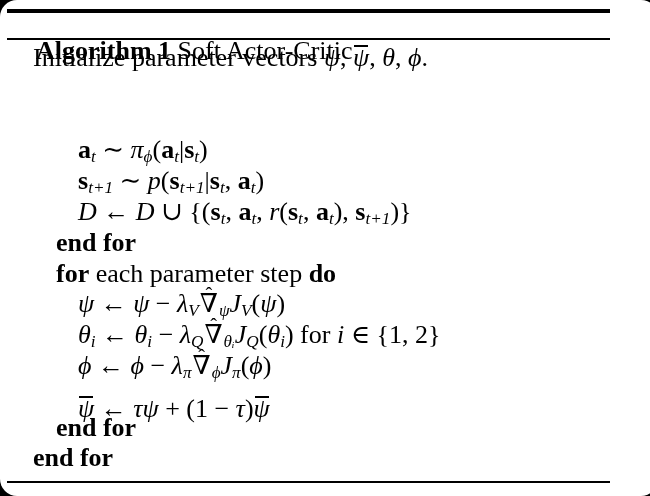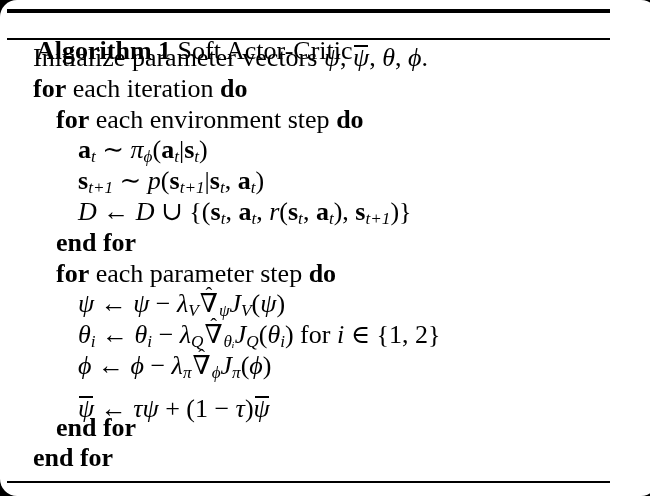--- a/index.html
+++ b/index.html
@@ -87,22 +87,20 @@
 <body>
 
 <div class="page">
   <div class="rule rule-top"></div>
   <div class="title">
     <span class="bold-part">Algorithm 1</span><span> Soft Actor-Critic</span>
   </div>
   <div class="rule rule-title"></div>
   <div class="body-lines">
       <div class="line" style="top: 0px; left: 33px;"><span class="tok rm">Initialize parameter vectors </span><span class="tok it">ψ</span><span class="tok rm">, </span><span class="tok it bar">ψ</span><span class="tok rm">, </span><span class="tok it">θ</span><span class="tok rm">, </span><span class="tok it">ϕ</span><span class="tok rm">.</span></div>
-      <div class="line" style="top: 31px; left: 33px;"><span class="tok kw">for</span><span class="tok rm"> each iteration </span><span class="tok kw">do</span></div>
-      <div class="line" style="top: 62px; left: 56px;"><span class="tok kw">for</span><span class="tok rm"> each environment step </span><span class="tok kw">do</span></div>
       <div class="line" style="top: 92px; left: 78px;"><span class="tok bf">a</span><span class="tok it sub">t</span><span class="tok rm"> ∼ </span><span class="tok it">π</span><span class="tok it sub">ϕ</span><span class="tok rm">(</span><span class="tok bf">a</span><span class="tok it sub">t</span><span class="tok rm">|</span><span class="tok bf">s</span><span class="tok it sub">t</span><span class="tok rm">)</span></div>
       <div class="line" style="top: 123px; left: 78px;"><span class="tok bf">s</span><span class="tok it sub">t+1</span><span class="tok rm"> ∼ </span><span class="tok it">p</span><span class="tok rm">(</span><span class="tok bf">s</span><span class="tok it sub">t+1</span><span class="tok rm">|</span><span class="tok bf">s</span><span class="tok it sub">t</span><span class="tok rm">, </span><span class="tok bf">a</span><span class="tok it sub">t</span><span class="tok rm">)</span></div>
       <div class="line" style="top: 154px; left: 78px;"><span class="tok it cal">D</span><span class="tok rm"> ← </span><span class="tok it cal">D</span><span class="tok rm"> ∪ {(</span><span class="tok bf">s</span><span class="tok it sub">t</span><span class="tok rm">, </span><span class="tok bf">a</span><span class="tok it sub">t</span><span class="tok rm">, </span><span class="tok it">r</span><span class="tok rm">(</span><span class="tok bf">s</span><span class="tok it sub">t</span><span class="tok rm">, </span><span class="tok bf">a</span><span class="tok it sub">t</span><span class="tok rm">), </span><span class="tok bf">s</span><span class="tok it sub">t+1</span><span class="tok rm">)}</span></div>
       <div class="line" style="top: 185px; left: 56px;"><span class="tok kw">end for</span></div>
       <div class="line" style="top: 216px; left: 56px;"><span class="tok kw">for</span><span class="tok rm"> each parameter step </span><span class="tok kw">do</span></div>
       <div class="line" style="top: 246px; left: 78px;"><span class="tok it">ψ</span><span class="tok rm"> ← </span><span class="tok it">ψ</span><span class="tok rm"> − </span><span class="tok it">λ</span><span class="tok it sub">V</span><span class="tok rm hat">∇</span><span class="tok it sub">ψ</span><span class="tok it">J</span><span class="tok it sub">V</span><span class="tok rm">(</span><span class="tok it">ψ</span><span class="tok rm">)</span></div>
       <div class="line" style="top: 277px; left: 78px;"><span class="tok it">θ</span><span class="tok it sub">i</span><span class="tok rm"> ← </span><span class="tok it">θ</span><span class="tok it sub">i</span><span class="tok rm"> − </span><span class="tok it">λ</span><span class="tok it sub">Q</span><span class="tok rm hat">∇</span><span class="tok it sub">θᵢ</span><span class="tok it">J</span><span class="tok it sub">Q</span><span class="tok rm">(</span><span class="tok it">θ</span><span class="tok it sub">i</span><span class="tok rm">) for </span><span class="tok it">i</span><span class="tok rm"> ∈ {1, 2}</span></div>
       <div class="line" style="top: 308px; left: 78px;"><span class="tok it">ϕ</span><span class="tok rm"> ← </span><span class="tok it">ϕ</span><span class="tok rm"> − </span><span class="tok it">λ</span><span class="tok it sub">π</span><span class="tok rm hat">∇</span><span class="tok it sub">ϕ</span><span class="tok it">J</span><span class="tok it sub">π</span><span class="tok rm">(</span><span class="tok it">ϕ</span><span class="tok rm">)</span></div>
       <div class="line" style="top: 339px; left: 78px; margin-top: 12px;"><span class="tok it bar">ψ</span><span class="tok rm"> ← </span><span class="tok it">τψ</span><span class="tok rm"> + (1 − </span><span class="tok it">τ</span><span class="tok rm">)</span><span class="tok it bar">ψ</span></div>
       <div class="line" style="top: 370px; left: 56px;"><span class="tok kw">end for</span></div>

